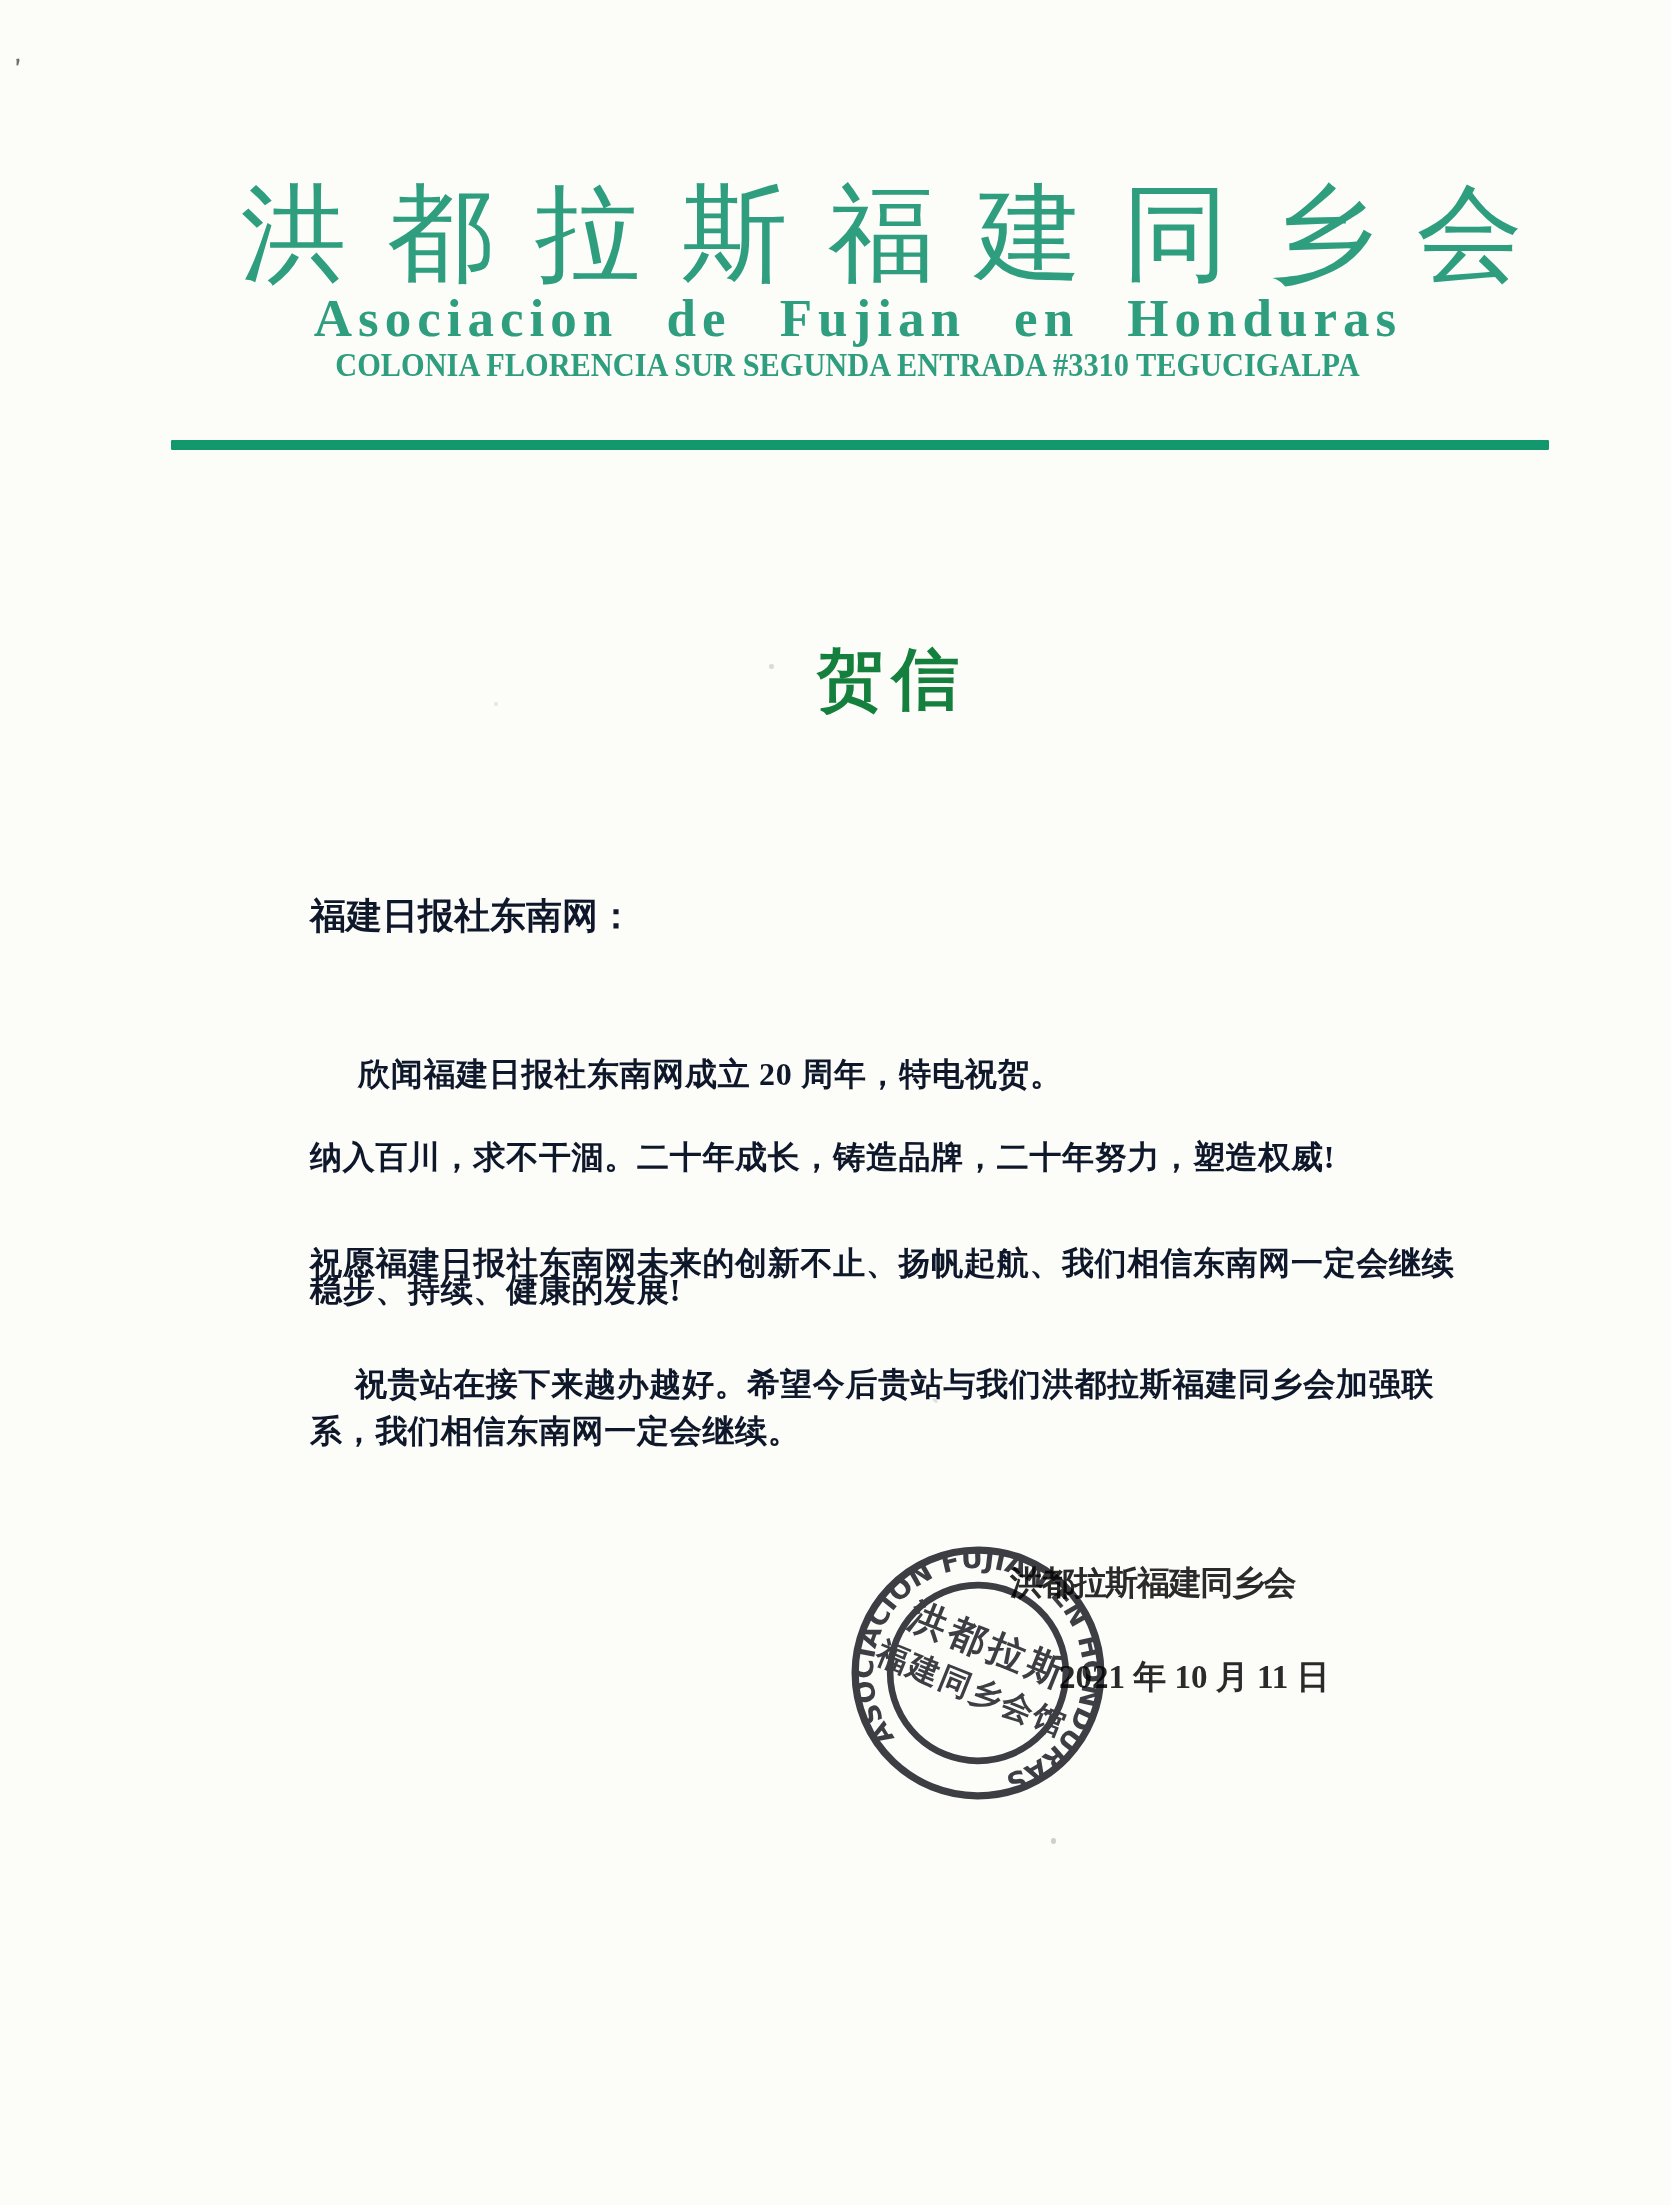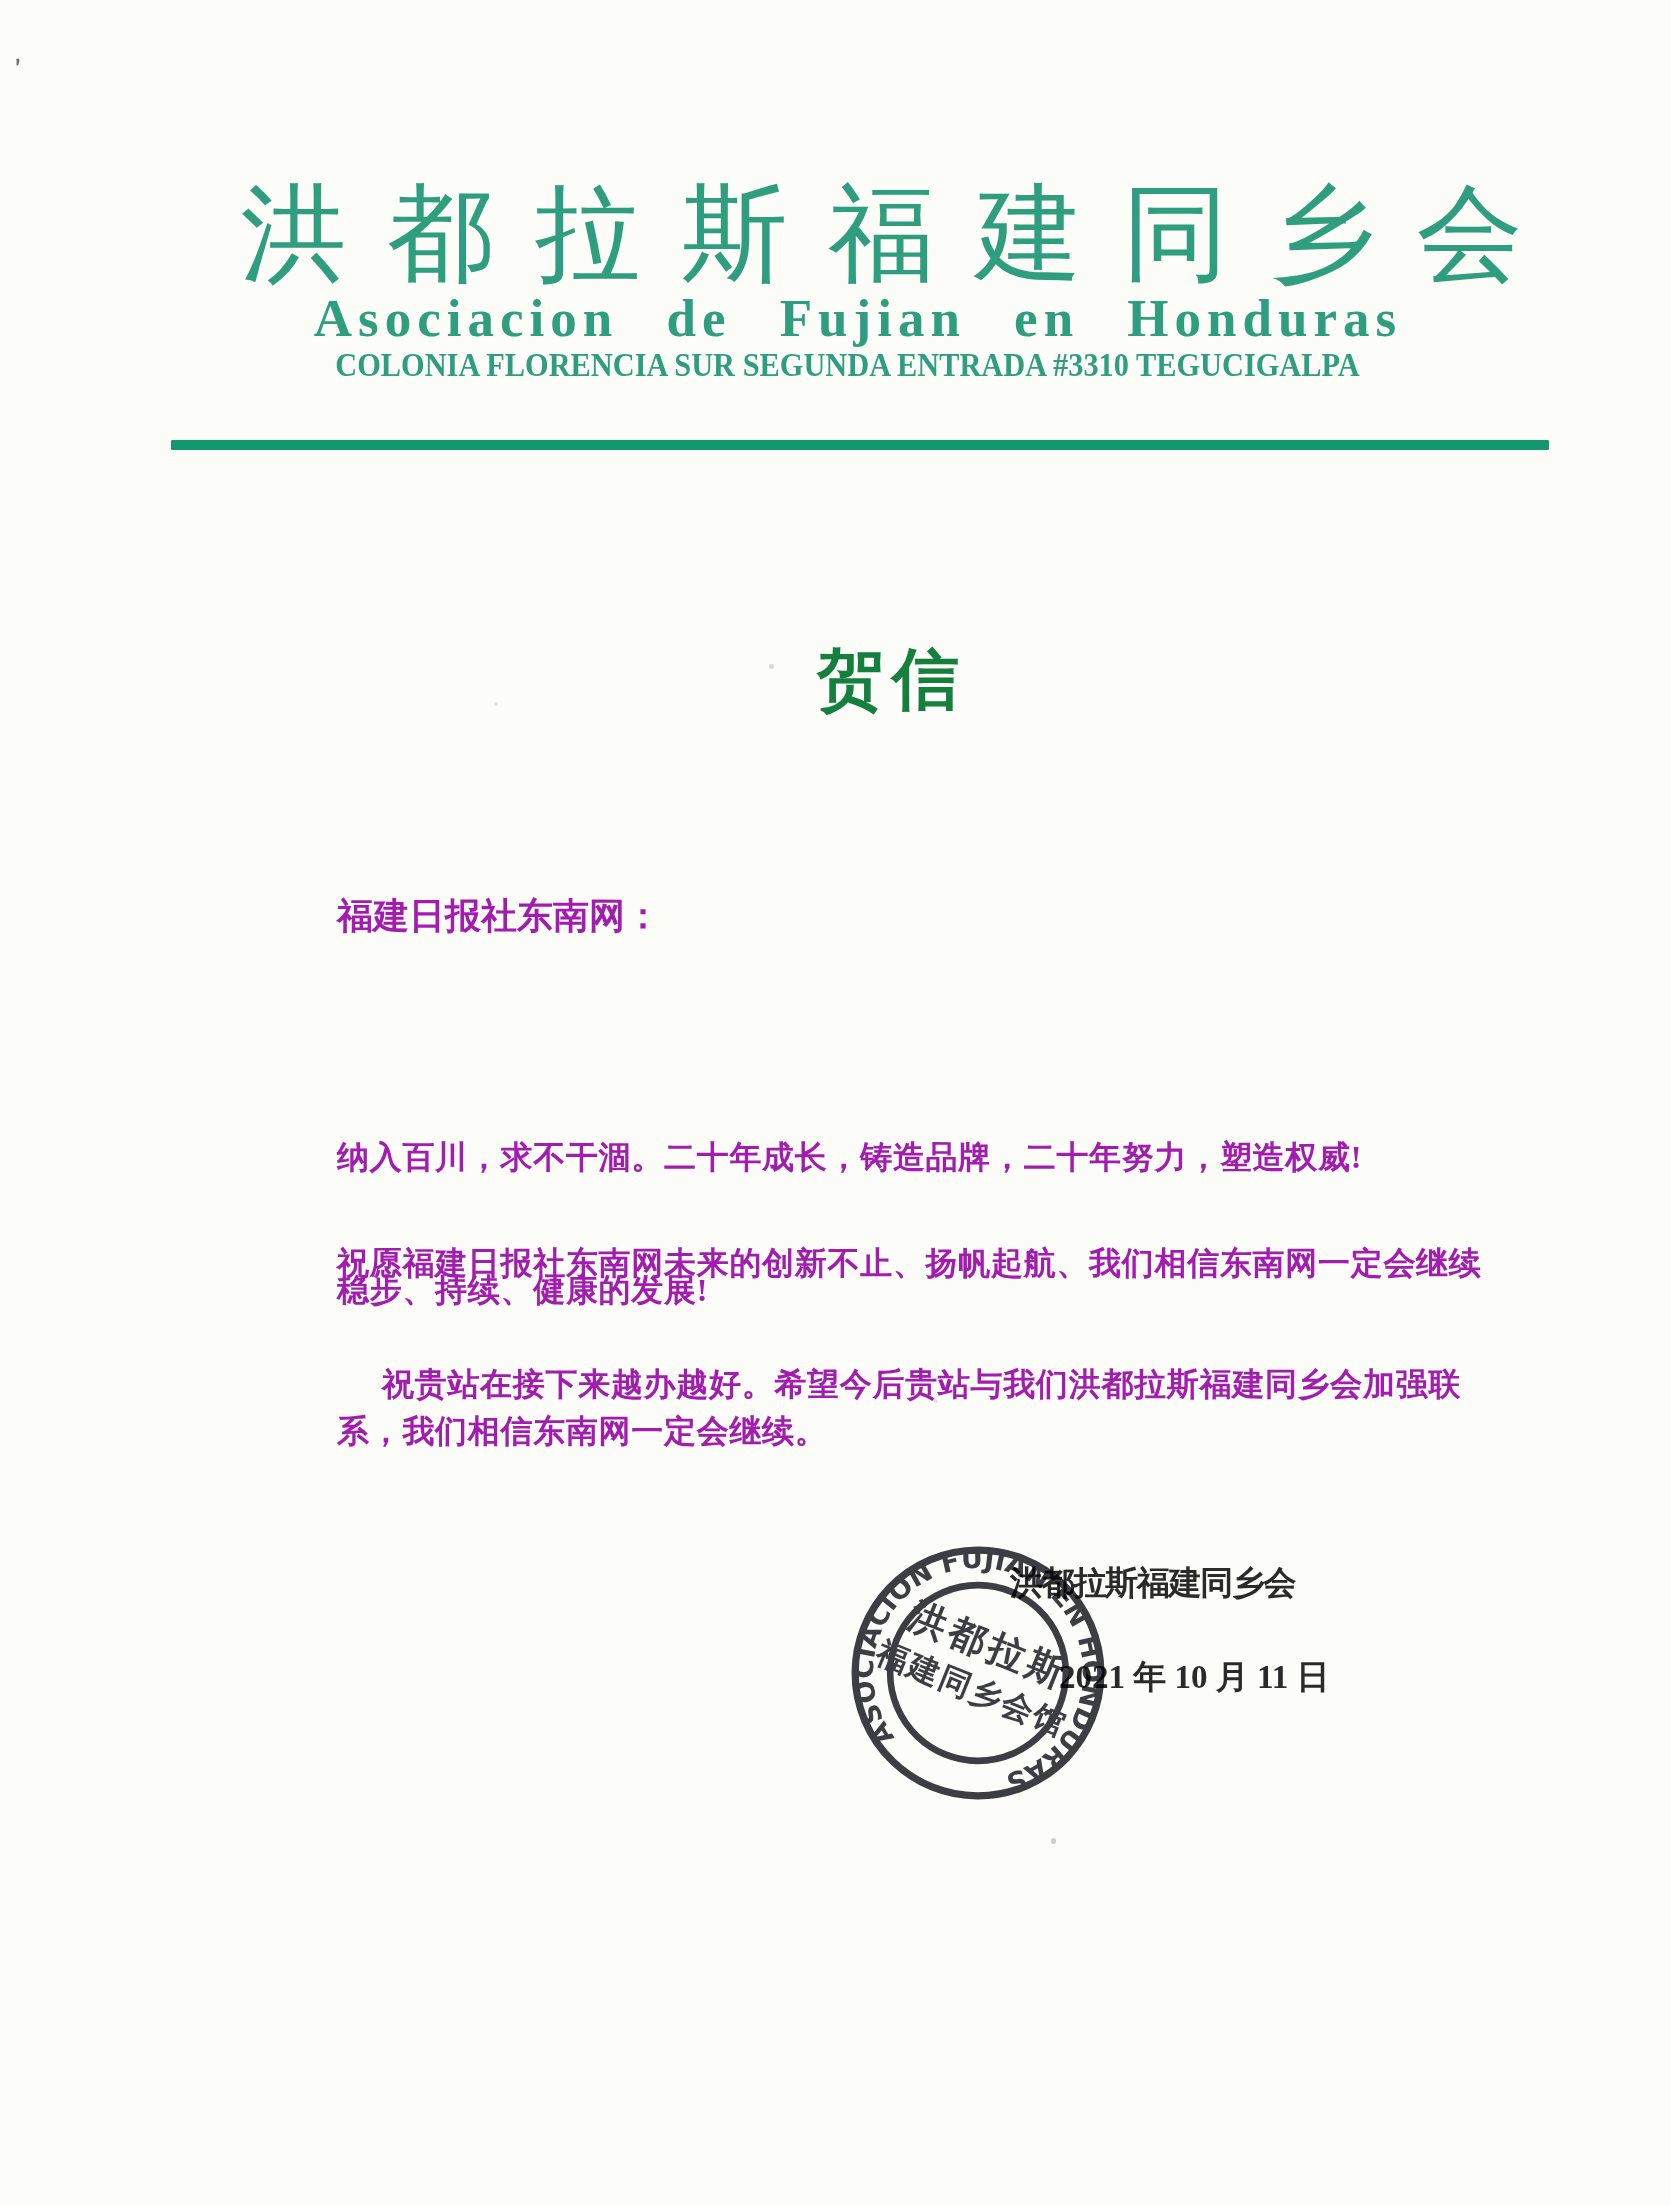--- a/index.html
+++ b/index.html
@@ -54,23 +54,23 @@
 
   
   .letter-title{
     position:absolute;left:892px;top:643px;
     transform:translateX(-50%);
     font-size:67px;line-height:1.1;
     font-weight:bold;color:#15803d;
     letter-spacing:8px;white-space:nowrap;
   }
   .bodyline{
-    position:absolute;left:337px;
+    position:absolute;left:310px;
     font-size:32px;line-height:1.25;
-    color:#a21caf;font-weight:600;
+    color:#0f172a;font-weight:600;
     white-space:nowrap;
     letter-spacing:0.7px;
   }
   .salutation{top:894px;font-size:36px;font-weight:700;letter-spacing:0;}
   .l-p1{top:1054px;padding-left:48px;}
   .l-p2{top:1137px;}
   .l-p3a{top:1223px;margin-top:20px;}
   .l-p3b{top:1270px;}
   .l-p4a{top:1364px;padding-left:45px;}
   .l-p4b{top:1411px;}
@@ -109,20 +109,21 @@
 
   <div class="header-cn">洪都拉斯福建同乡会</div>
   <div class="header-es">Asociacion de Fujian en Honduras</div>
   <div class="header-addr">COLONIA FLORENCIA SUR SEGUNDA ENTRADA #3310 TEGUCIGALPA</div>
   <div class="header-rule"></div>
 
   <div class="letter-title">贺信</div>
 
   <div class="bodyline salutation">福建日报社东南网：</div>
 
+  <div class="bodyline l-p1">欣闻福建日报社东南网成立 20 周年，特电祝贺。</div>
   <div class="bodyline l-p2">纳入百川，求不干涸。二十年成长，铸造品牌，二十年努力，塑造权威!</div>
   <div class="bodyline l-p3a">祝愿福建日报社东南网未来的创新不止、扬帆起航、我们相信东南网一定会继续</div>
   <div class="bodyline l-p4a">祝贵站在接下来越办越好。希望今后贵站与我们洪都拉斯福建同乡会加强联</div>
   <div class="bodyline l-p3b">稳步、持续、健康的发展!</div>
   <div class="bodyline l-p4b">系，我们相信东南网一定会继续。</div>
 
   <div class="signature">洪都拉斯福建同乡会</div>
   <div class="dateline">2021 年 10 月 11 日</div>
 
   <svg class="stamp" viewBox="-212 -212 424 424">

